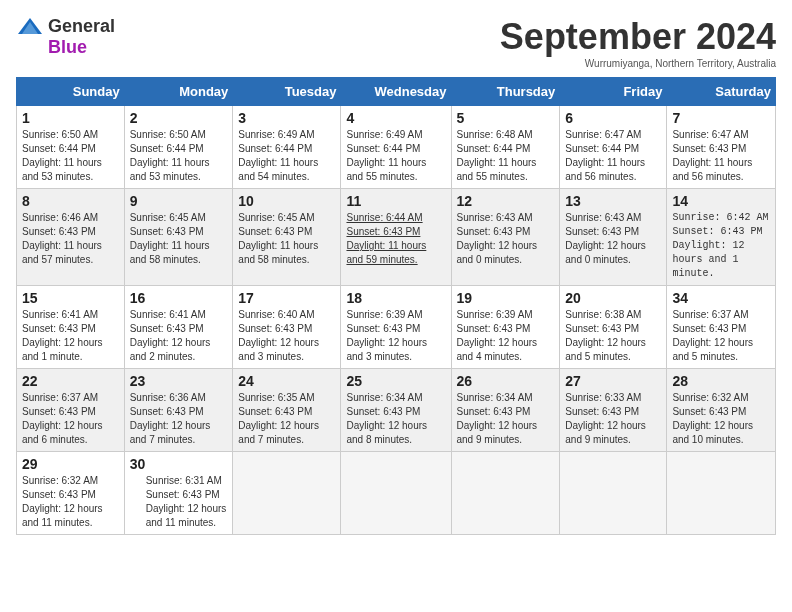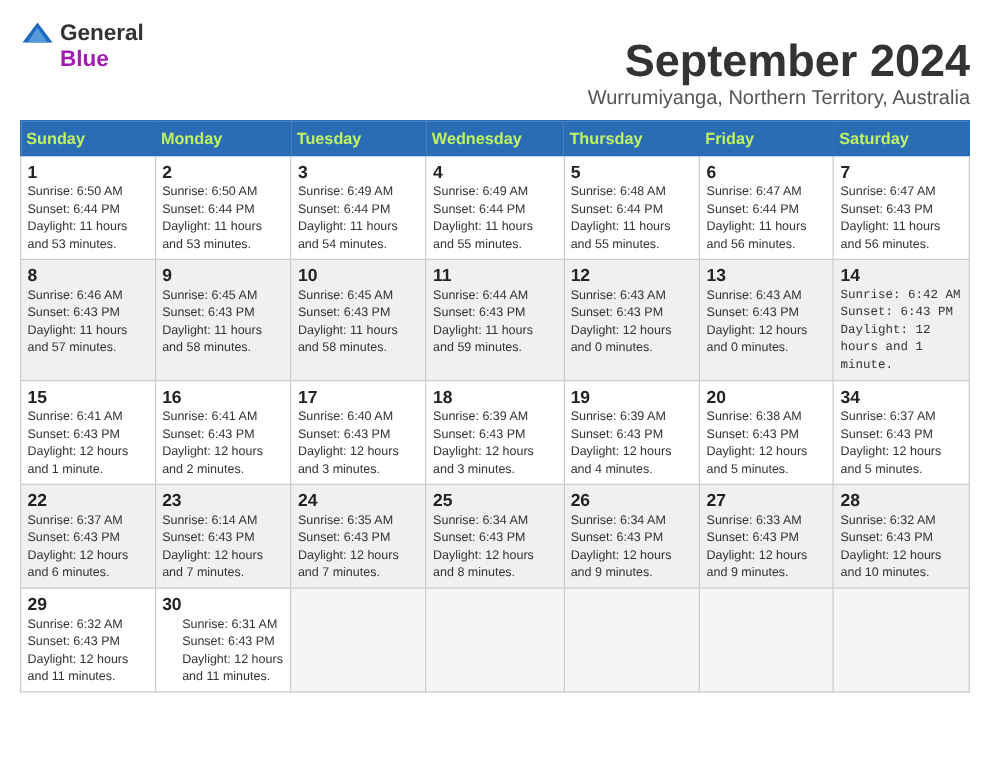--- a/index.html
+++ b/index.html
@@ -35,36 +35,35 @@
       width: 28px;
       height: 22px;
     }
     .title-block {
       text-align: right;
     }
     .month-title {
       font-size: 36px;
       font-weight: bold;
       color: #333;
-      margin-top: 12px;
     }
     .subtitle {
-      font-size: 16px;
+      font-size: 10px;
       color: #555;
     }
     .calendar-table {
       width: 100%;
       border-collapse: collapse;
       font-size: 11px;
     }
     .calendar-table th {
       background-color: #2a6db5;
-      color: #bef264;
+      color: #ffffff;
       padding: 6px 4px;
-      text-align: left;
+      text-align: right;
       font-size: 13px;
       font-weight: bold;
       border: 1px solid #2a6db5;
     }
     .calendar-table td {
       border: 1px solid #ccc;
       vertical-align: top;
       padding: 4px 5px;
       height: 80px;
       width: 113px;
@@ -185,21 +184,21 @@
 Daylight: 11 hours and 58 minutes.</div>
         </td>
         <td>
           <span class="day-number">10</span>
           <div class="day-detail" style="white-space: pre-line;">Sunrise: 6:45 AM
 Sunset: 6:43 PM
 Daylight: 11 hours and 58 minutes.</div>
         </td>
         <td>
           <span class="day-number">11</span>
-          <div class="day-detail" style="white-space: pre-line;">Sunrise: 6:44 AM
+          <div class="day-detail" style="white-space: pre-line; text-decoration: underline;">Sunrise: 6:44 AM
 Sunset: 6:43 PM
 Daylight: 11 hours and 59 minutes.</div>
         </td>
         <td>
           <span class="day-number">12</span>
           <div class="day-detail" style="white-space: pre-line;">Sunrise: 6:43 AM
 Sunset: 6:43 PM
 Daylight: 12 hours and 0 minutes.</div>
         </td>
         <td>
@@ -261,21 +260,21 @@
       </tr>
       <tr class="row-shaded">
         <td>
           <span class="day-number">22</span>
           <div class="day-detail" style="white-space: pre-line;">Sunrise: 6:37 AM
 Sunset: 6:43 PM
 Daylight: 12 hours and 6 minutes.</div>
         </td>
         <td>
           <span class="day-number">23</span>
-          <div class="day-detail" style="white-space: pre-line;">Sunrise: 6:14 AM
+          <div class="day-detail" style="white-space: pre-line;">Sunrise: 6:36 AM
 Sunset: 6:43 PM
 Daylight: 12 hours and 7 minutes.</div>
         </td>
         <td>
           <span class="day-number">24</span>
           <div class="day-detail" style="white-space: pre-line;">Sunrise: 6:35 AM
 Sunset: 6:43 PM
 Daylight: 12 hours and 7 minutes.</div>
         </td>
         <td>

